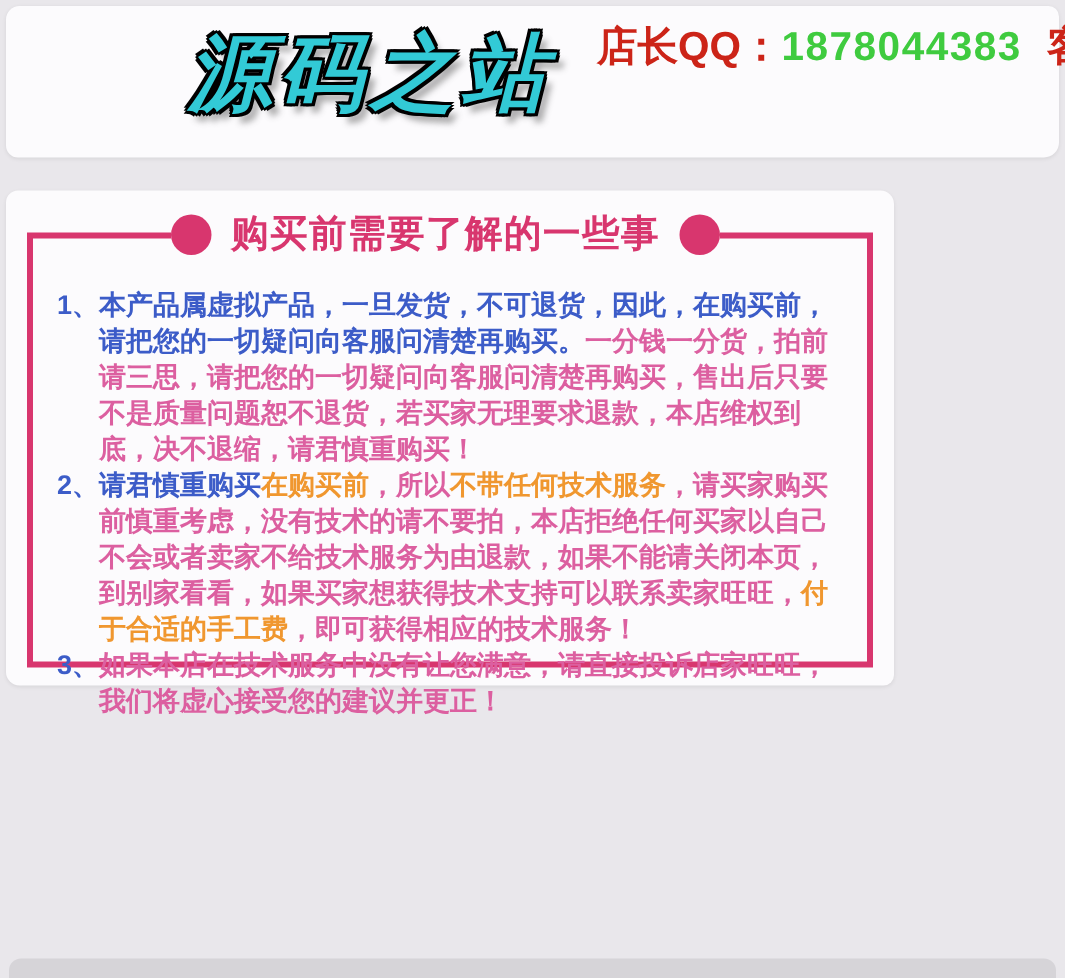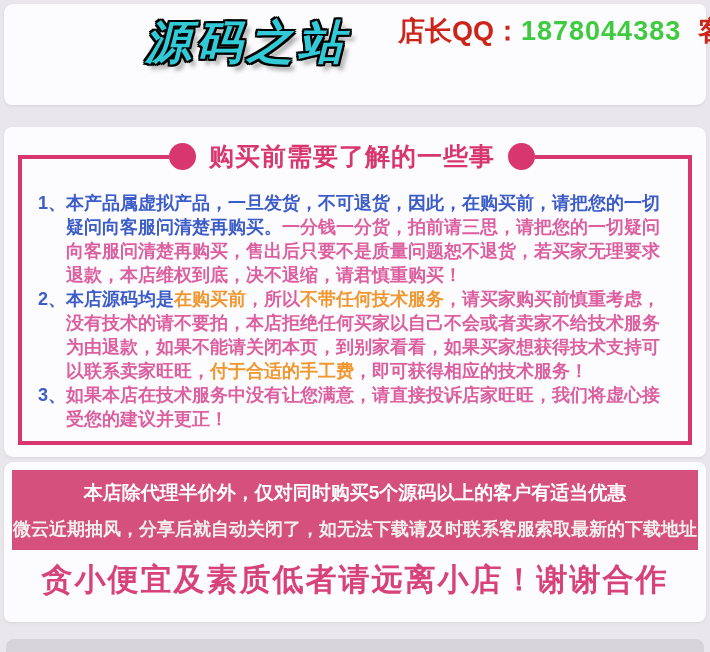--- a/index.html
+++ b/index.html
@@ -22,37 +22,37 @@
     background:var(--page-bg);
     font-family:"Liberation Sans", sans-serif;
   }
   .card{
     position:absolute;background:var(--card-bg);
     border-radius:7px;box-shadow:0 1px 3px rgba(0,0,0,.08);
   }
   .card-top{left:4px;top:4px;width:702px;height:101px;border-radius:9px 7px 10px 8px;}
   .site-title{
     position:absolute;left:78px;top:8px;width:330px;text-align:center;
-    font-size:46px;font-weight:bold;font-style:italic;letter-spacing:5px;
+    font-size:56px;font-weight:bold;font-style:italic;letter-spacing:5px;
     color:var(--title-cyan);
     text-shadow:
       -2px -2px 0 #000, 2px -2px 0 #000, -2px 2px 0 #000, 2px 2px 0 #000,
       0 -2px 0 #000, 0 2px 0 #000, -2px 0 0 #000, 2px 0 0 #000,
       5px 6px 4px rgba(70,70,70,.45);
     white-space:nowrap;
   }
   .qq-block{
     position:absolute;right:8px;top:13px;width:300px;
     display:flex;flex-direction:row;gap:17px;
   }
   .qq-row{font-size:27px;font-weight:bold;white-space:nowrap;line-height:1.1;}
   .qq-label{color:var(--qq-label-red);}
   .qq-number{color:var(--qq-number-green);letter-spacing:1px;}
 
-  .card-mid{left:4px;top:127px;width:702px;height:330px;border-radius:8px 9px 7px 9px;}
+  .card-mid{left:4px;top:127px;width:592px;height:330px;border-radius:8px 9px 7px 9px;}
   .notice-box{
     position:absolute;left:14px;right:14px;top:16px;bottom:12px;
     border:4px solid var(--accent-pink);
     padding:8px 14px 6px 8px;min-width:0;
   }
   .notice-legend{
     display:flex;align-items:center;gap:13px;
     margin:0 auto;padding:0;
   }
   .dot{width:27px;height:27px;border-radius:50%;background:var(--accent-pink);}
@@ -110,32 +110,25 @@
         <span class="notice-title">购买前需要了解的一些事</span>
         <span class="dot"></span>
       </legend>
       <div class="notice-list" id="notice-list">
           <div class="notice-item">
             <span class="notice-num">1、</span>
             <span class="notice-body"><span class="seg-blue">本产品属虚拟产品，一旦发货，不可退货，因此，在购买前，请把您的一切疑问向客服问清楚再购买。</span><span class="seg-pink">一分钱一分货，拍前请三思，请把您的一切疑问向客服问清楚再购买，售出后只要不是质量问题恕不退货，若买家无理要求退款，本店维权到底，决不退缩，请君慎重购买！</span></span>
           </div>
           <div class="notice-item">
             <span class="notice-num">2、</span>
-            <span class="notice-body"><span class="seg-blue">本店源码均是</span><span class="seg-orange">在购买前</span><span class="seg-pink">，所以</span><span class="seg-orange">不带任何技术服务</span><span class="seg-pink">，请买家购买前慎重考虑，没有技术的请不要拍，本店拒绝任何买家以自己不会或者卖家不给技术服务为由退款，如果不能请关闭本页，到别家看看，如果买家想获得技术支持可以联系卖家旺旺，</span><span class="seg-orange">付于合适的手工费</span><span class="seg-pink">，即可获得相应的技术服务！</span></span>
+            <span class="notice-body"><span class="seg-blue">请君慎重购买</span><span class="seg-orange">在购买前</span><span class="seg-pink">，所以</span><span class="seg-orange">不带任何技术服务</span><span class="seg-pink">，请买家购买前慎重考虑，没有技术的请不要拍，本店拒绝任何买家以自己不会或者卖家不给技术服务为由退款，如果不能请关闭本页，到别家看看，如果买家想获得技术支持可以联系卖家旺旺，</span><span class="seg-orange">付于合适的手工费</span><span class="seg-pink">，即可获得相应的技术服务！</span></span>
           </div>
           <div class="notice-item">
             <span class="notice-num">3、</span>
             <span class="notice-body"><span class="seg-pink">如果本店在技术服务中没有让您满意，请直接投诉店家旺旺，我们将虚心接受您的建议并更正！</span></span>
           </div>
         </div>
     </fieldset>
   </section>
 
-  <section class="card card-bottom">
-    <div class="banner">
-      <div class="banner-line1">本店除代理半价外，仅对同时购买5个源码以上的客户有适当优惠</div>
-      <div class="banner-line2">微云近期抽风，分享后就自动关闭了，如无法下载请及时联系客服索取最新的下载地址</div>
-    </div>
-    <div class="footer-warning">贪小便宜及素质低者请远离小店！谢谢合作</div>
-  </section>
 
   <div class="bottom-strip"></div>
 </div>
 
 </body></html>

